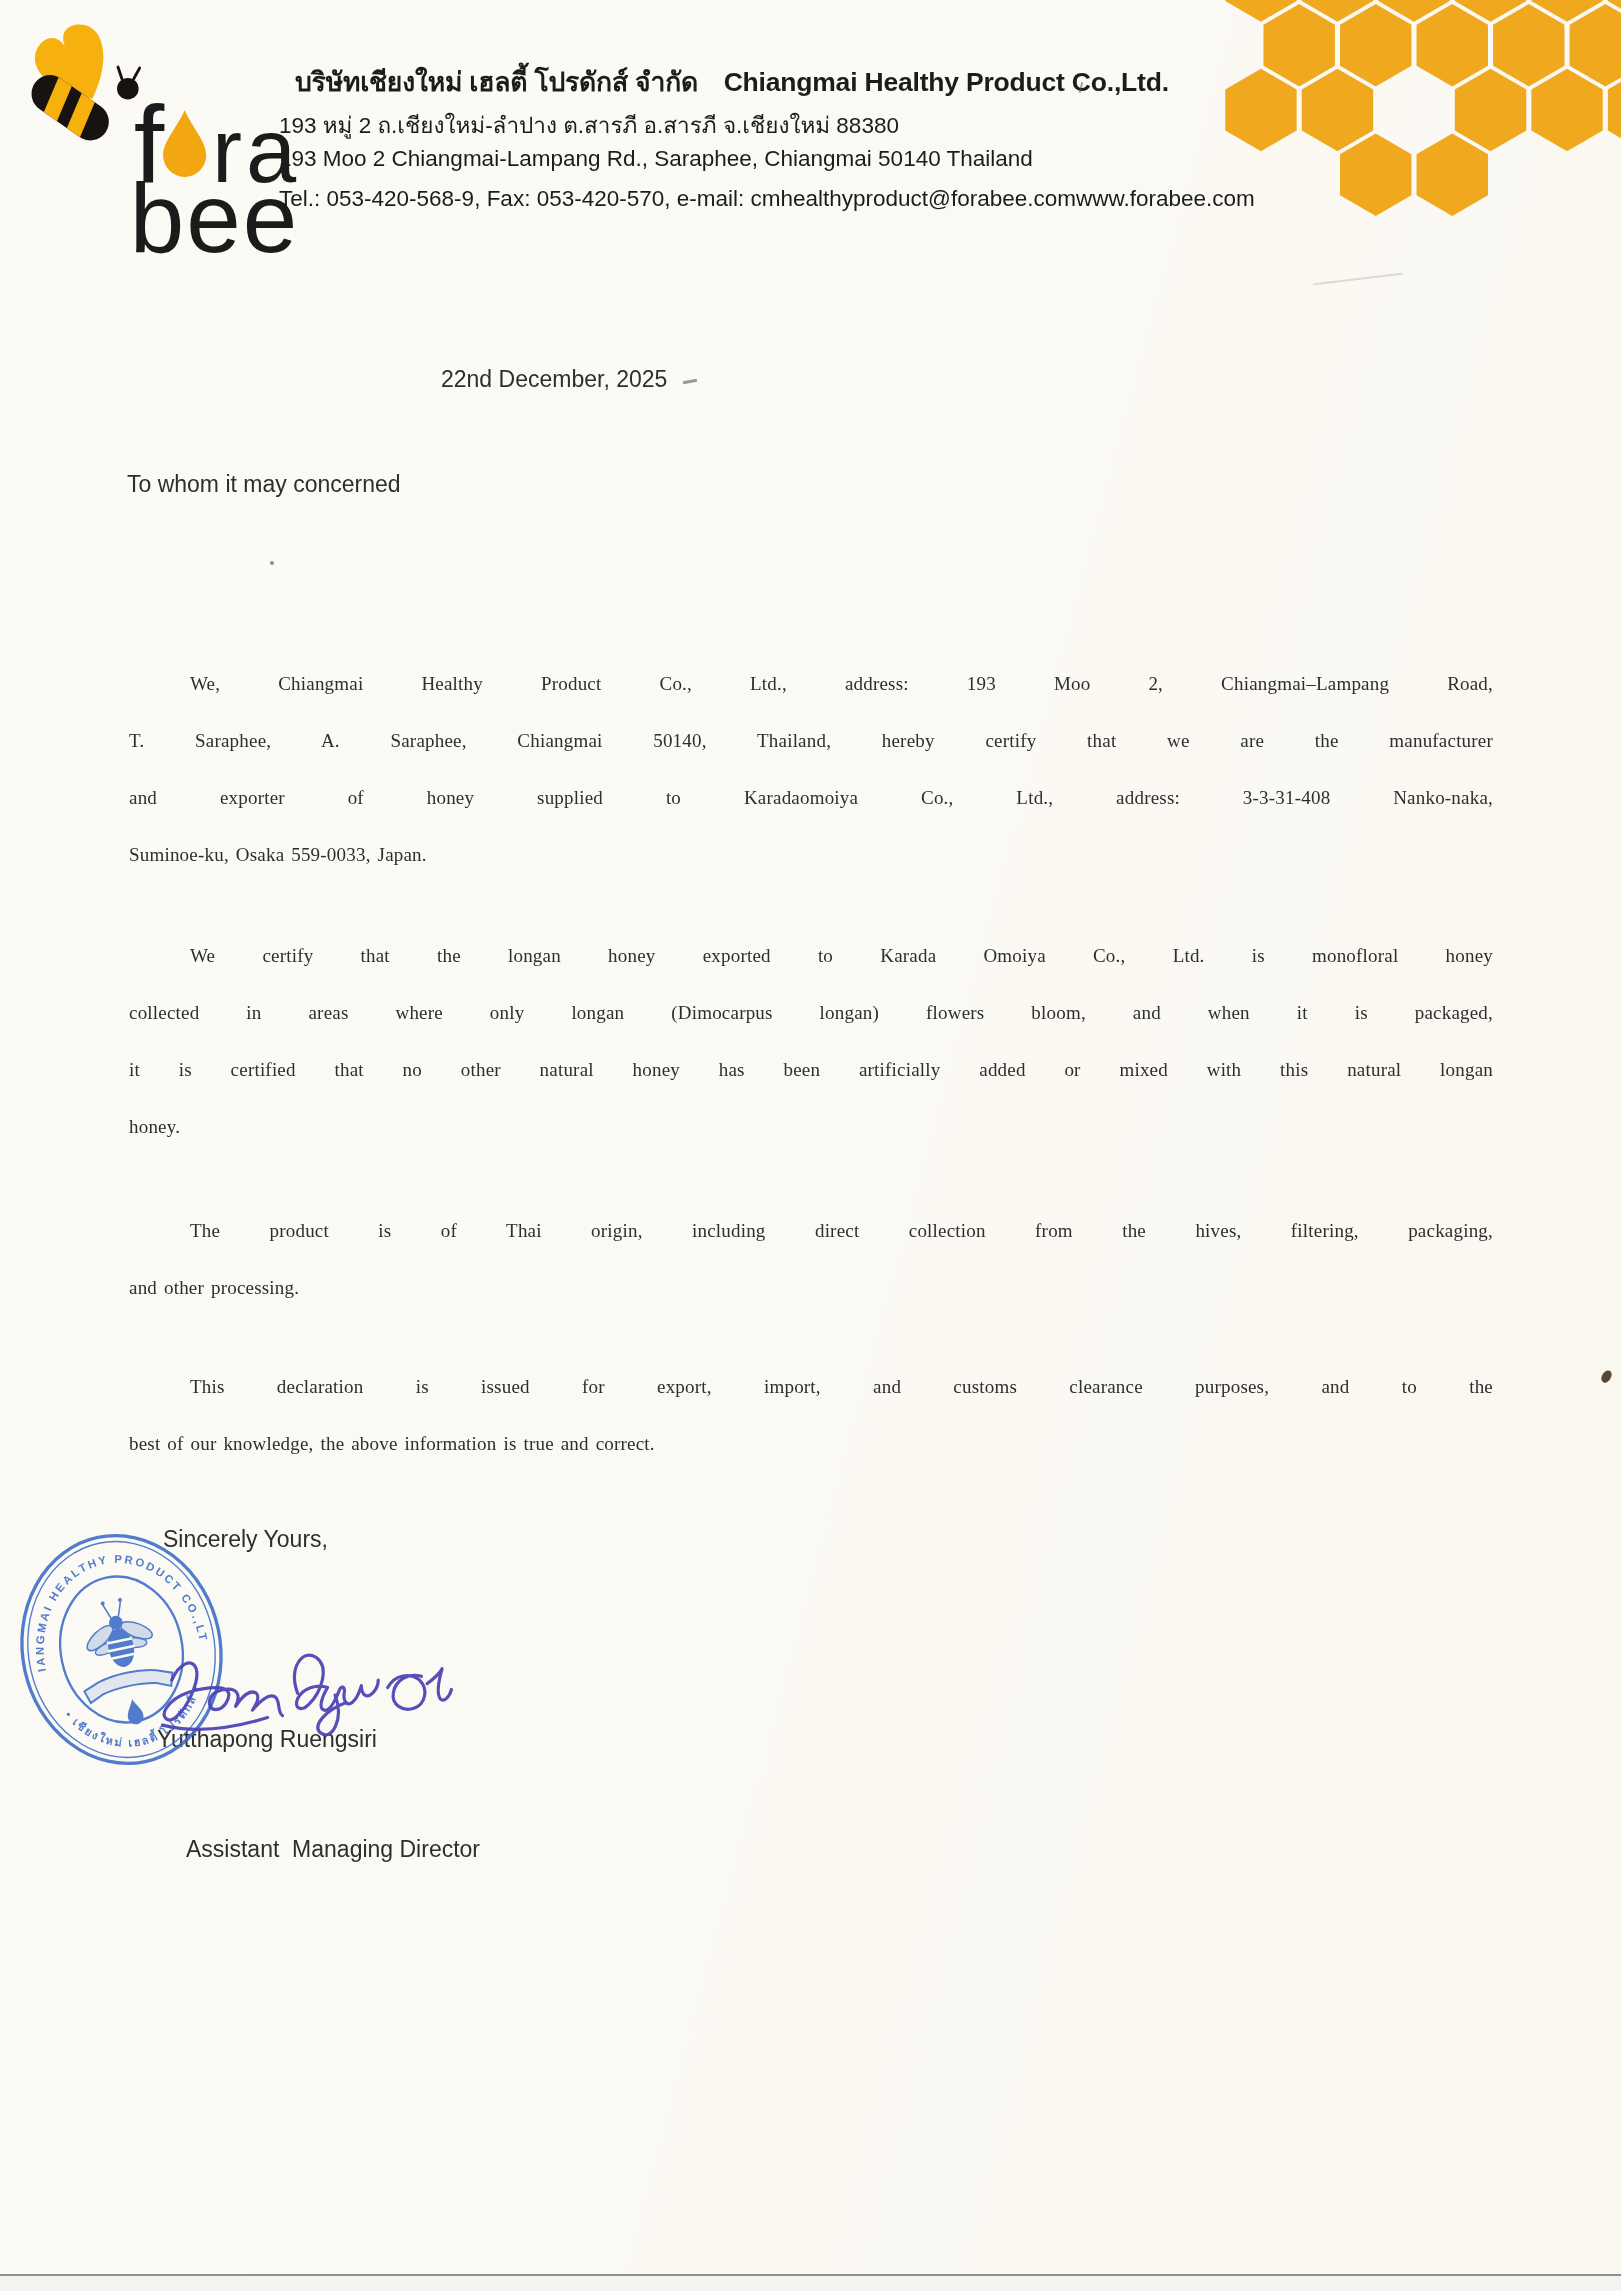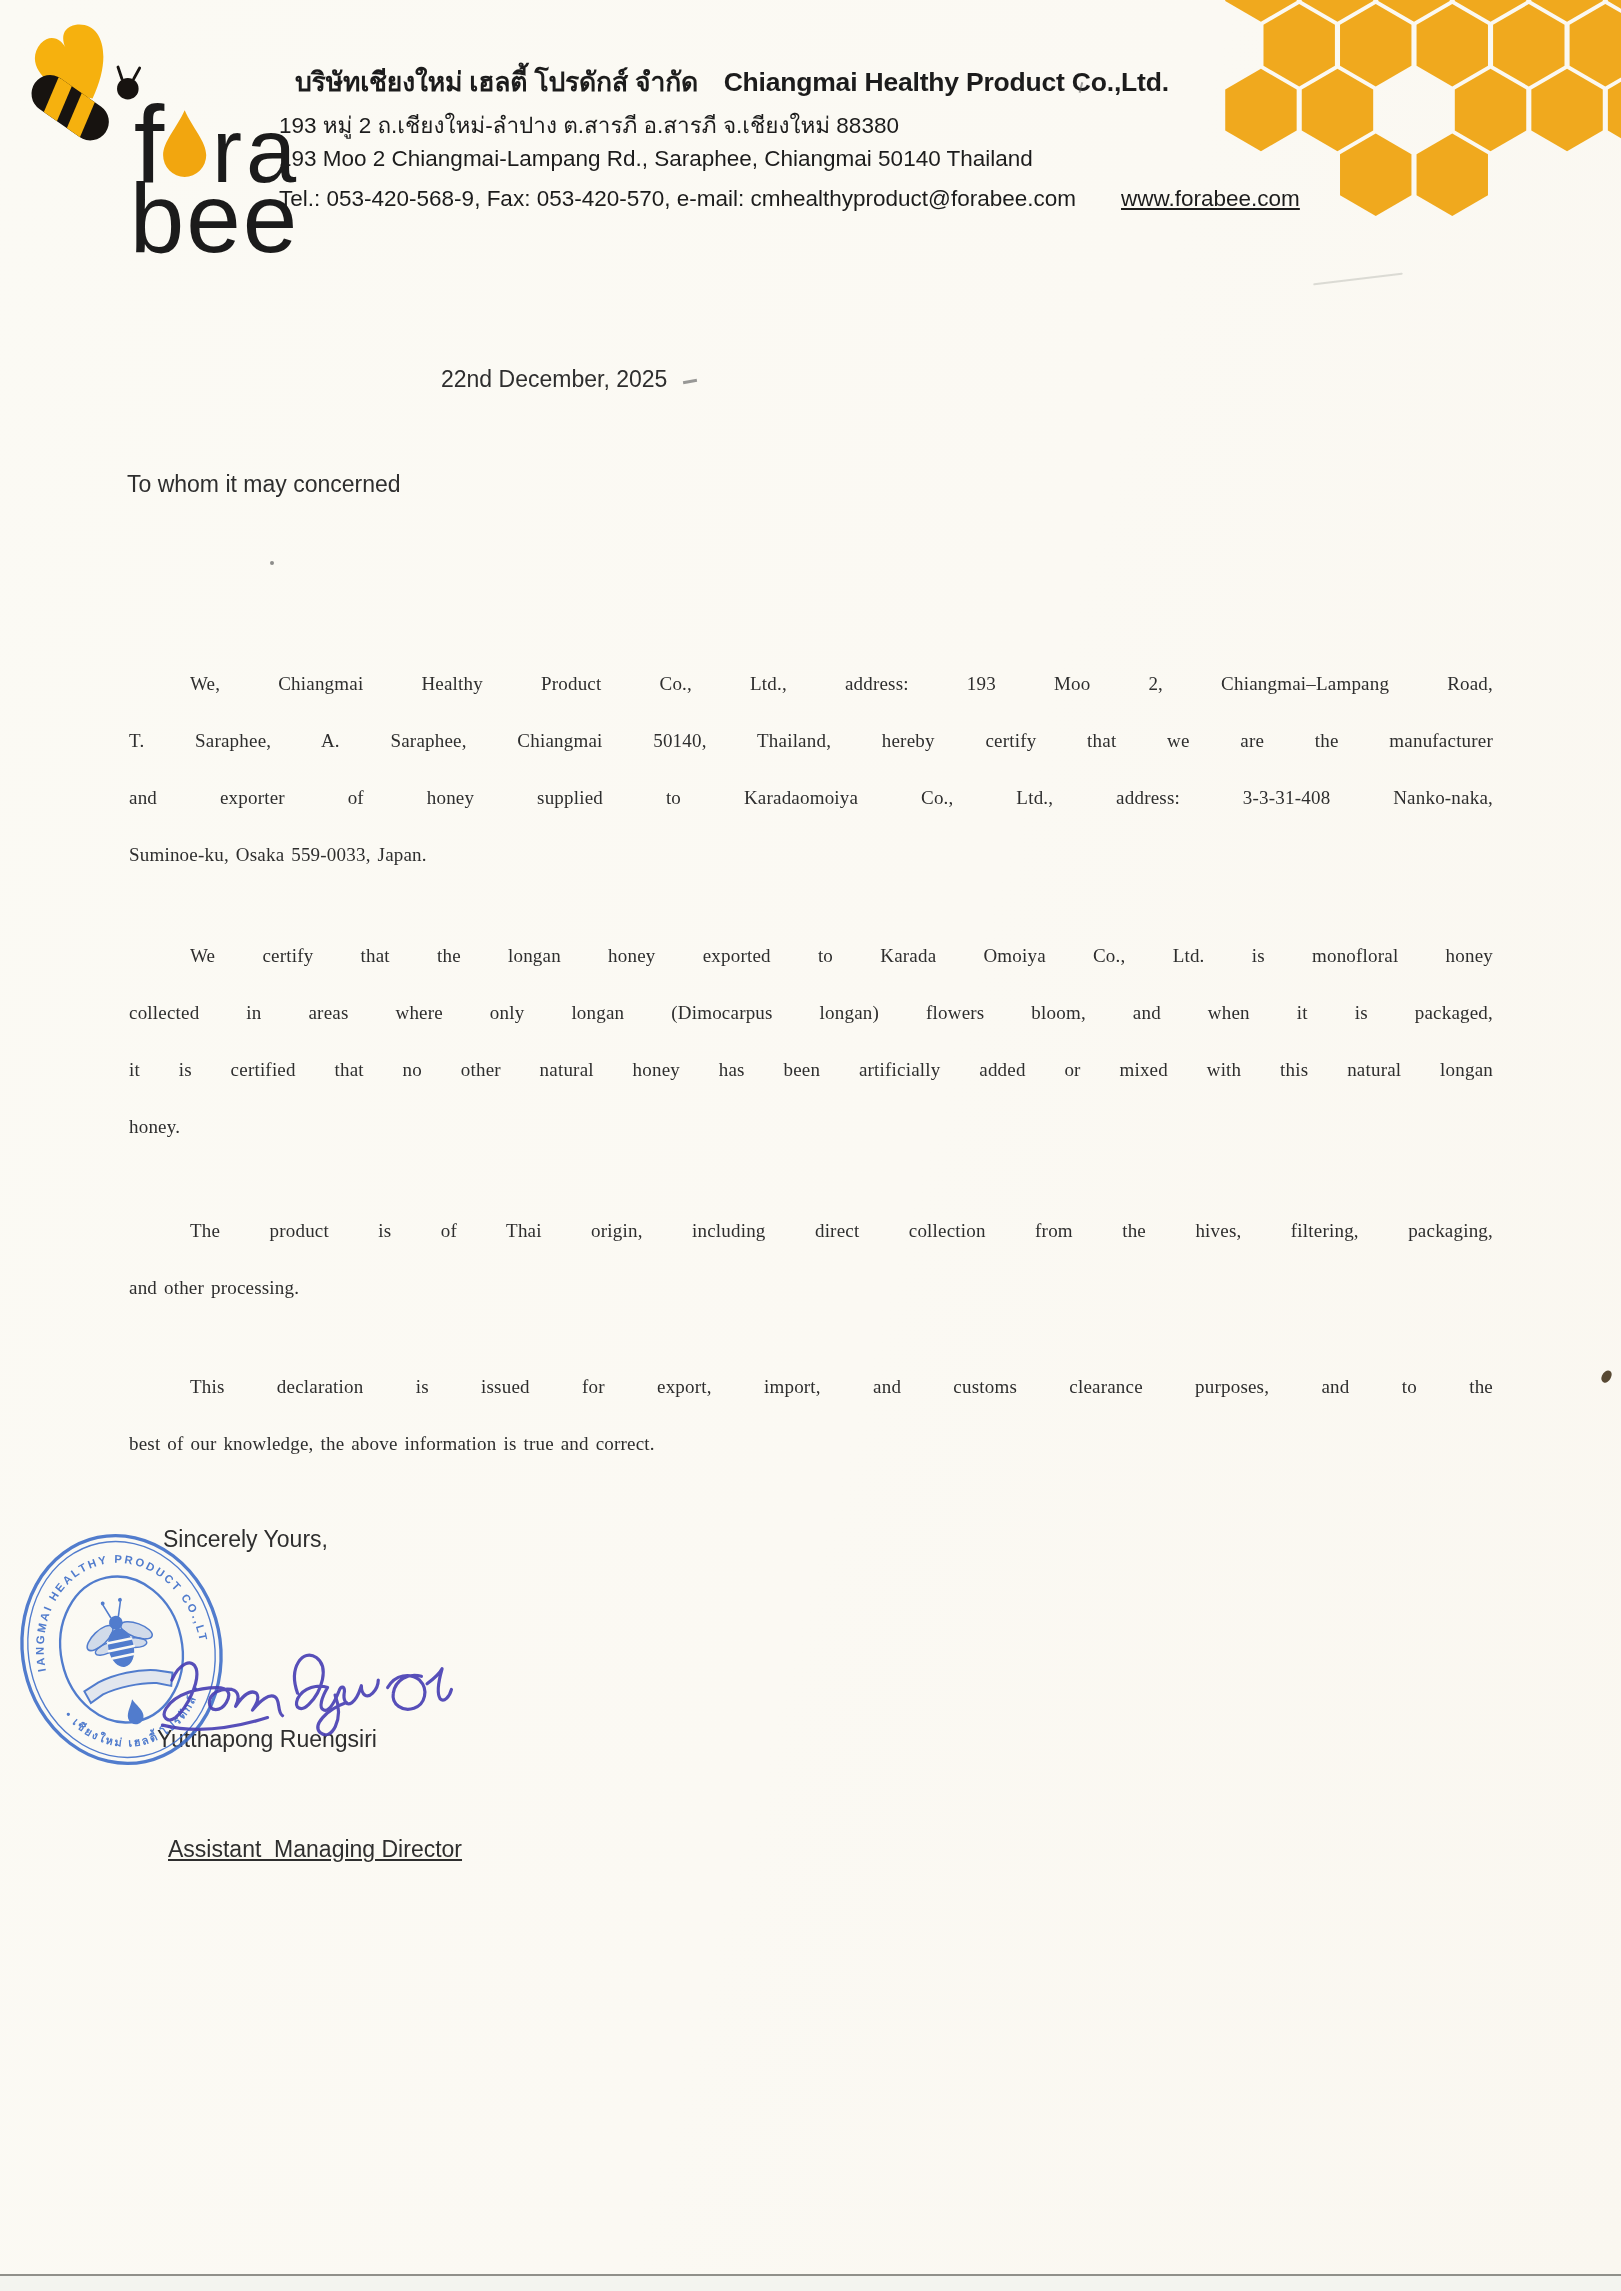--- a/index.html
+++ b/index.html
@@ -12,21 +12,21 @@
     font-family:"Liberation Sans","DejaVu Sans",sans-serif;
     color:#2b2b2b;
   }
   
   .hline{position:absolute;left:279px;white-space:nowrap;color:#1c1c1c;}
   .h1{top:61px;font-size:26.5px;font-weight:bold;letter-spacing:-0.2px;margin-left:16px;}
   .h1 .en{margin-left:25.5px;}
   .h2{top:107px;font-size:22.5px;}
   .h3{top:146px;font-size:22.5px;}
   .h4{top:186px;font-size:22.5px;}
-  .h4 .site{margin-left:45px;text-decoration:underline;}
+  .h4 .site{}
   
   #honeycomb{position:absolute;left:1206px;top:0;}
   
   #logo{position:absolute;left:15.7px;top:23.5px;}
   
   .para{position:absolute;left:129px;width:1364px;}
   .line{
     line-height:57px;height:57px;
     font-size:19px;letter-spacing:0.2px;word-spacing:2px;
     text-align:justify;text-align-last:justify;
@@ -128,21 +128,21 @@
     <div class="line last">and other processing.</div>
   </div>
 
   <div class="para" style="top:1358px;">
     <div class="line indent">This declaration is issued for export, import, and customs clearance purposes, and to the</div>
     <div class="line last">best of our knowledge, the above information is true and correct.</div>
   </div>
 
   <div class="solo" style="left:163px;top:1525px;">Sincerely Yours,</div>
   <div class="solo" style="left:157px;top:1725px;z-index:4;">Yutthapong Ruengsiri</div>
-  <div class="solo" style="left:168px;top:1835px;text-decoration:underline;">Assistant  Managing Director</div>
+  <div class="solo" style="left:186px;top:1835px;">Assistant  Managing Director</div>
 
   <svg id="stamp" width="231" height="261" viewBox="0 0 236 266">
     <g transform="translate(118,133) rotate(-12)" stroke-linecap="round" opacity="0.88">
       <ellipse cx="0" cy="0" rx="101" ry="117" fill="none" stroke="#3a6bc8" stroke-width="3.4"></ellipse>
       <ellipse cx="0" cy="0" rx="95" ry="111" fill="none" stroke="#3a6bc8" stroke-width="1.4"></ellipse>
       <ellipse cx="0" cy="0" rx="62" ry="75" fill="none" stroke="#3a6bc8" stroke-width="2.4"></ellipse>
       <path id="arcTop" d="M -80,6 A 80,95 0 1 1 80,6" fill="none"></path>
       <path id="arcBot" d="M -83,4 A 83,96 0 0 0 83,4" fill="none"></path>
       <text font-size="11.5" letter-spacing="2.4" fill="#3a6bc8" font-weight="bold" font-family="Liberation Sans, DejaVu Sans, sans-serif">
         <textPath href="#arcTop" startOffset="50%" text-anchor="middle">CHIANGMAI HEALTHY PRODUCT CO.,LTD.</textPath>

